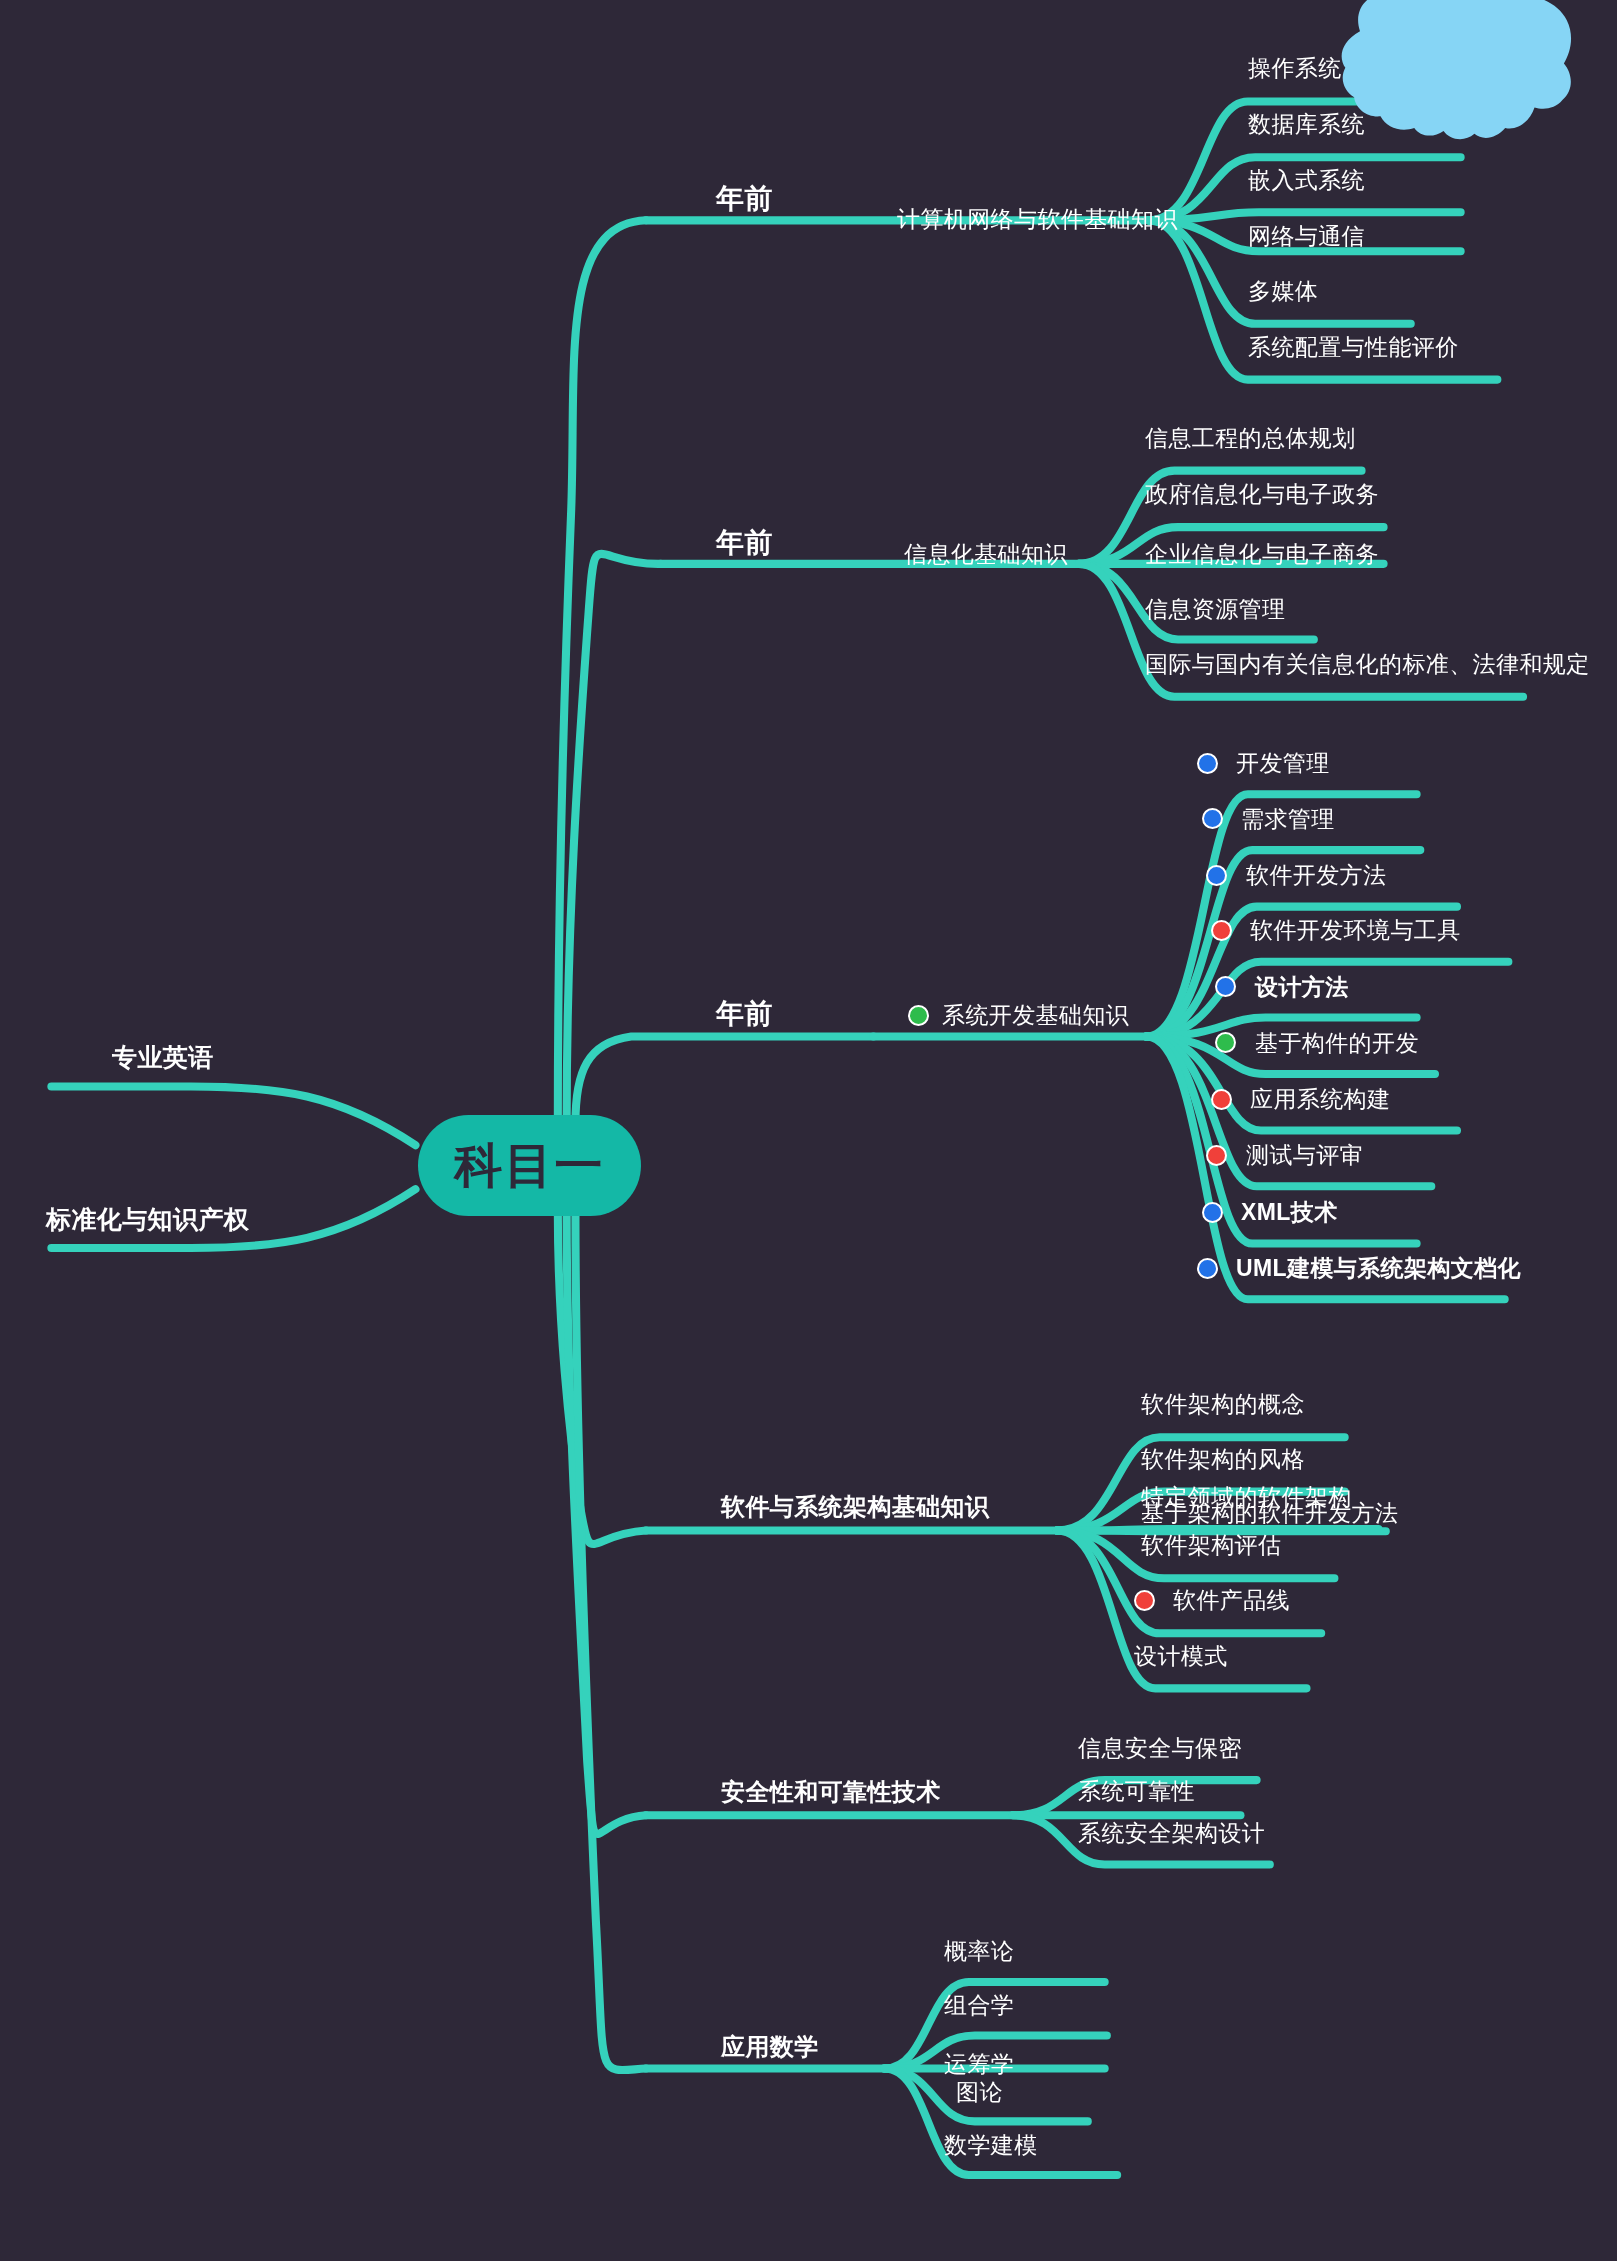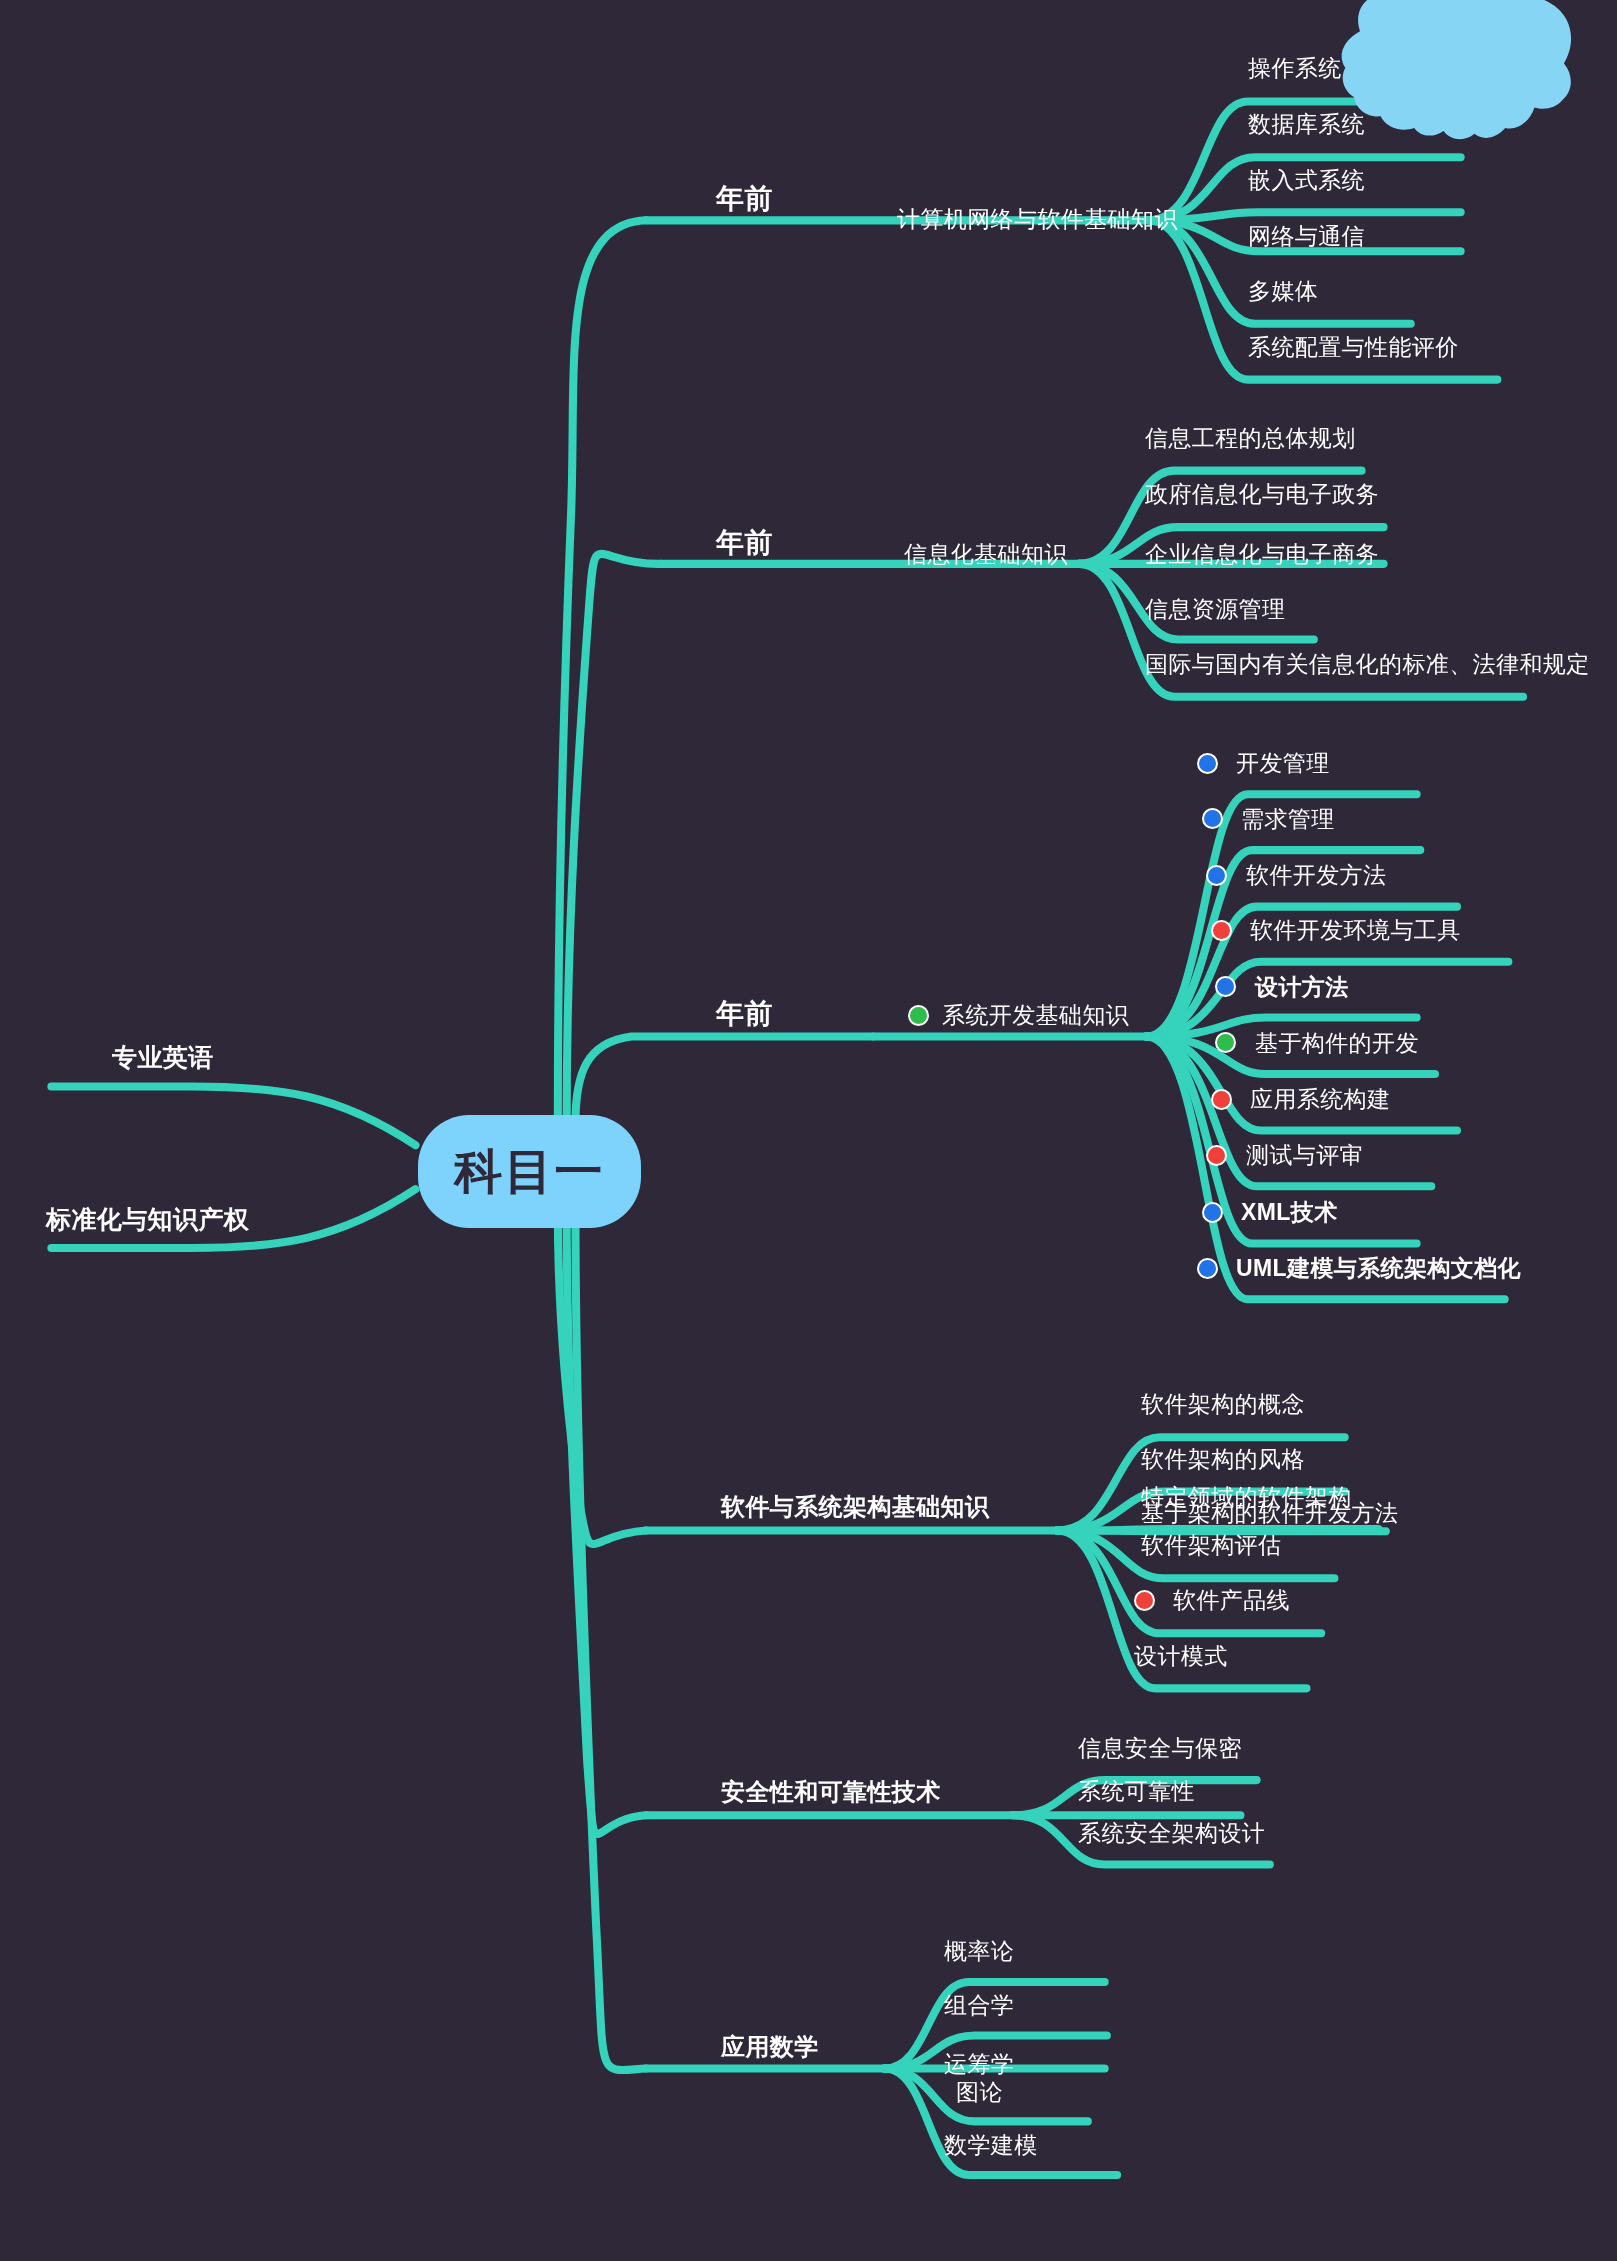--- a/index.html
+++ b/index.html
@@ -36,22 +36,22 @@
   .dot{
     position:absolute;
     width:21px;height:21px;
     border-radius:50%;
     border:2.2px solid #FFFFFF;
     box-sizing:border-box;
   }
   #root{
     position:absolute;
     left:418px;top:1115px;
-    width:223px;height:113px;
-    background:#7dd3fc;
+    width:223px;height:101px;
+    background:#14b8a6;
     border-radius:51px;
     display:flex;align-items:center;justify-content:center;
   }
   #root span{
     color:#2E2838;
     font-size:48px;
     font-weight:700;
     letter-spacing:2.2px;
   }
   #blob{

